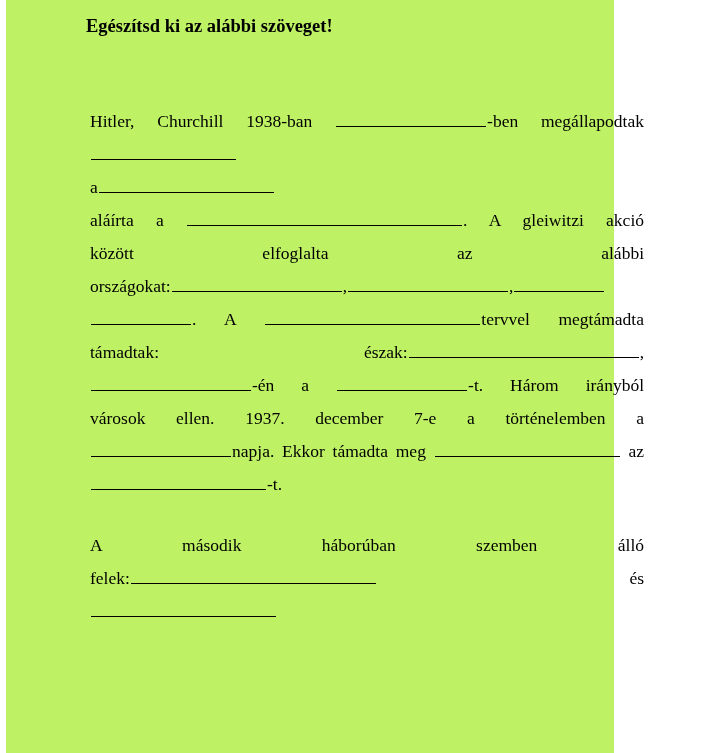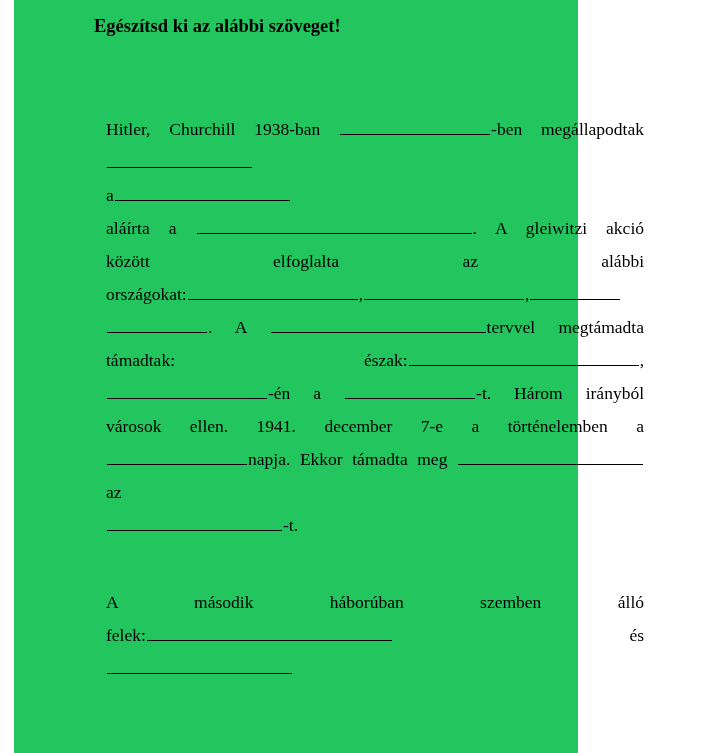--- a/index.html
+++ b/index.html
@@ -10,25 +10,25 @@
   body {
     width: 704px;
     height: 753px;
     font-family: "Liberation Serif", serif;
     color: #000000;
     position: relative;
     overflow: hidden;
   }
   .page {
     position: absolute;
-    left: 14px;
+    left: 6px;
     top: 0;
-    width: 564px;
+    width: 608px;
     height: 753px;
-    background: #22c55e;
+    background: #bef264;
   }
   .content {
     position: absolute;
     left: 80px;
     top: 14px;
     width: 562px;
   }
   .doc-title {
     font-weight: bold;
     font-size: 18.5px;
@@ -54,21 +54,21 @@
     background-image:
       linear-gradient(45deg, transparent 45%, #e03030 45%, #e03030 55%, transparent 55%),
       linear-gradient(-45deg, transparent 45%, #e03030 45%, #e03030 55%, transparent 55%);
     background-size: 4px 3px;
     background-repeat: repeat-x;
   }
   .para {
     font-size: 17.5px;
     line-height: 33px;
     text-align: justify;
-    margin: 12px;
+    margin: 4px;
     word-spacing: 0.02em;
   }
   .gap-before-body { height: 62px; }
   .para-spacer { height: 20px; }
   .blank {
     display: inline-block;
     border-bottom: 1px solid #000;
     vertical-align: baseline;
     height: 1.05em;
     margin: 0 1px;
@@ -139,21 +139,21 @@
 
       <span class="line nojust"><span>országokat:</span><span class="blank b170"></span><span>,</span><span class="blank b160"></span><span>,</span><span class="blank b90"></span></span>
 
       <span class="line"><span class="blank b100"></span><span>.  A </span><span class="blank b215"></span><span>tervvel  megtámadta</span></span>
 
       <span class="line"><span>támadtak: észak:</span><span class="blank b230"></span><span>,</span></span>
 
       <span class="line"><span class="blank b160"></span><span>-én  a </span><span class="blank b130"></span><span>-t.  Három  irányból</span></span>
 
 
-      <span class="line"><span>városok  ellen.  1941.  december  7-e  a  történelemben  a</span></span>
+      <span class="line"><span>városok  ellen.  1937.  december  7-e  a  történelemben  a</span></span>
 
       <span class="line"><span class="blank b140"></span><span>napja. Ekkor támadta meg </span><span class="blank b185"></span><span> az</span></span>
 
       <span class="line nojust"><span class="blank b175"></span><span>-t.</span></span>
     </div>
 
     <div class="para-spacer"></div>
 
     <div class="para">
       <span class="line"><span>A második háborúban szemben álló</span></span>

